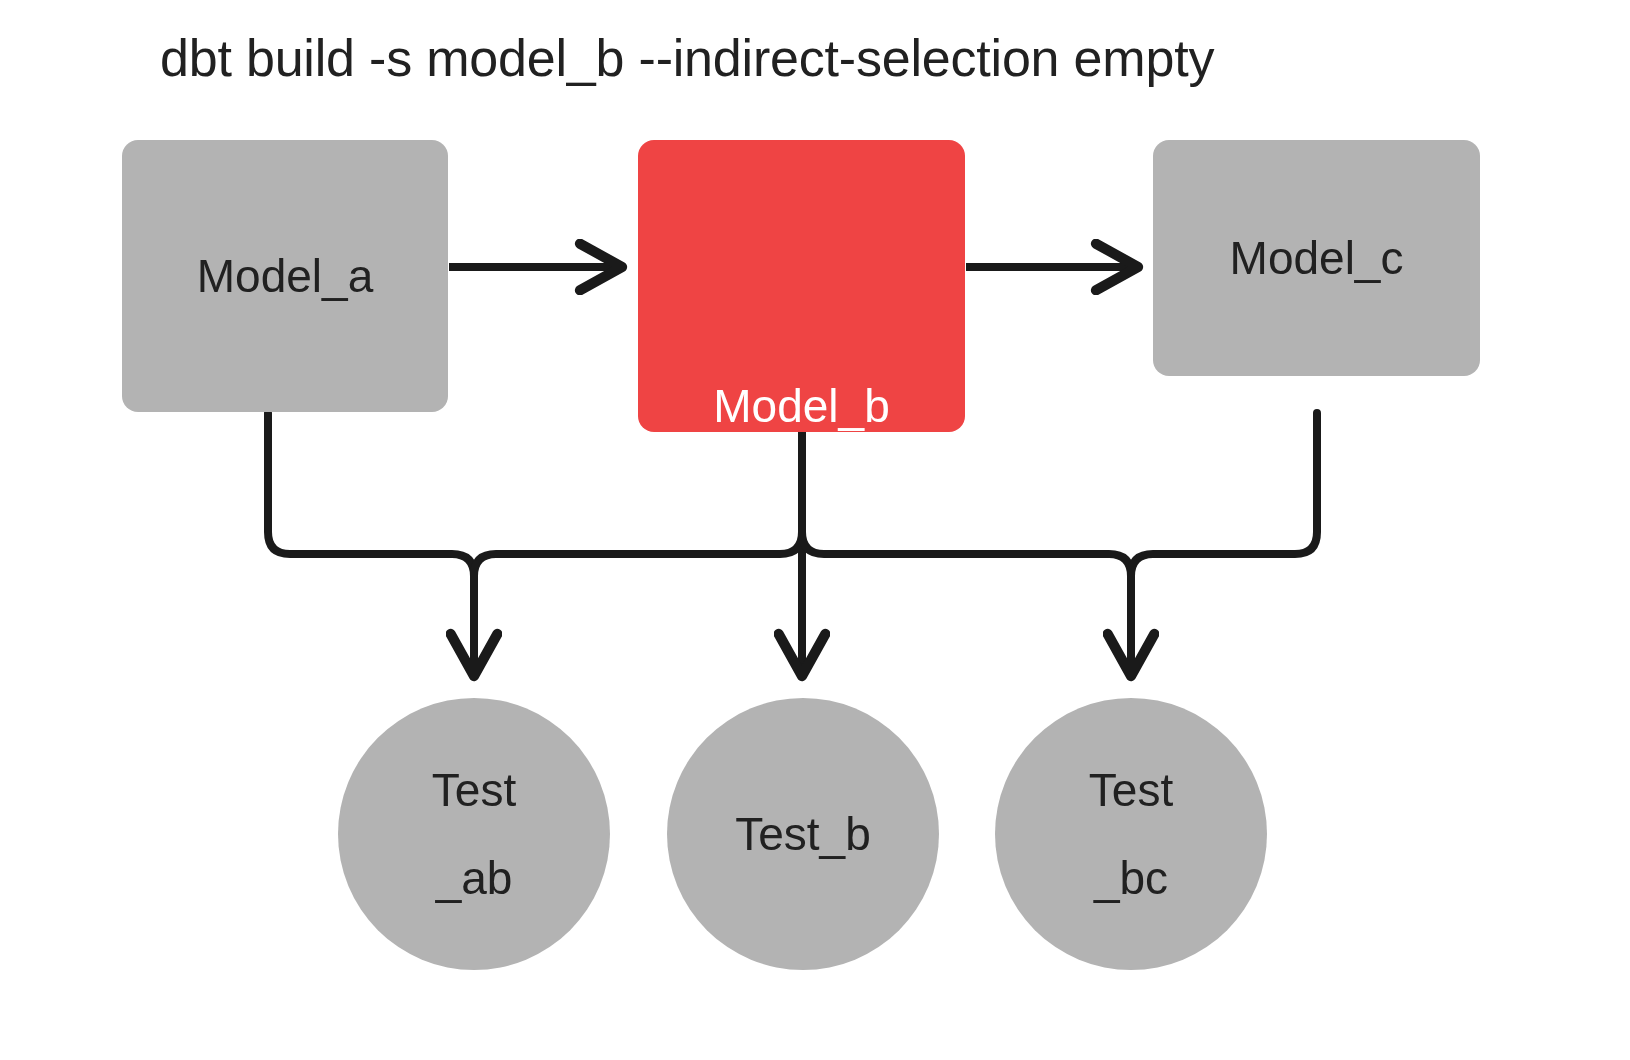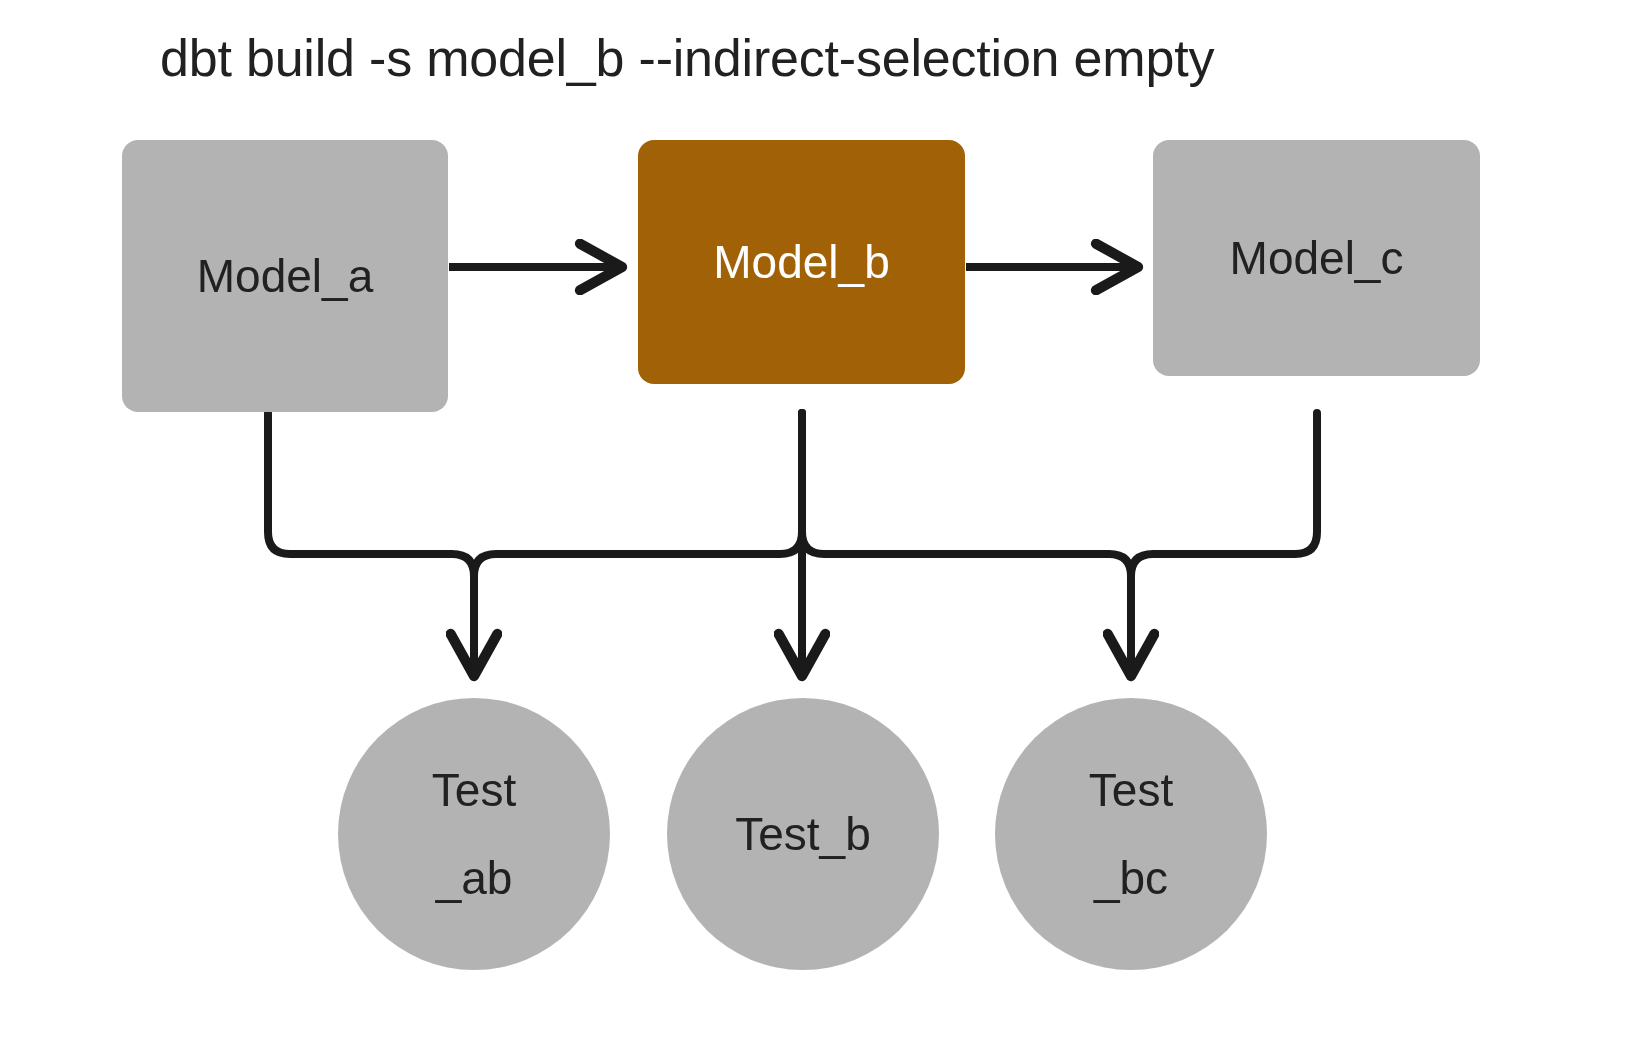--- a/index.html
+++ b/index.html
@@ -94,21 +94,21 @@
 
     <path d="M 1317 413 L 1317 532 Q 1317 554 1295 554 L 1153 554 Q 1131 554 1131 576 L 1131 676" fill="none" stroke="#1a1a1a" stroke-width="8" stroke-linecap="round" stroke-linejoin="round"></path>
   </svg>
 
   <div class="title-text">dbt build -s model_b --indirect-selection empty</div>
 
   <div class="node-box" style="left:122px; top:140px; width:326px; height:272px; background:#b3b3b3; color:#212121;">
     <span>Model_a</span>
   </div>
 
-  <div class="node-box" style="left:638px; top:140px; width:327px; height:244px; background:#a16207; color:#ffffff;">
+  <div class="node-box" style="left:638px; top:140px; width:327px; height:292px; background:#ef4444; color:#ffffff;align-items:flex-end;">
     <span>Model_b</span>
   </div>
 
   <div class="node-box" style="left:1153px; top:140px; width:327px; height:236px; background:#b3b3b3; color:#212121;">
     <span>Model_c</span>
   </div>
 
   <div class="node-circle" style="left:338px; top:698px; width:272px; height:272px; background:#b3b3b3;">
     <span class="circle-line">Test</span>
     <span class="circle-line">_ab</span>

